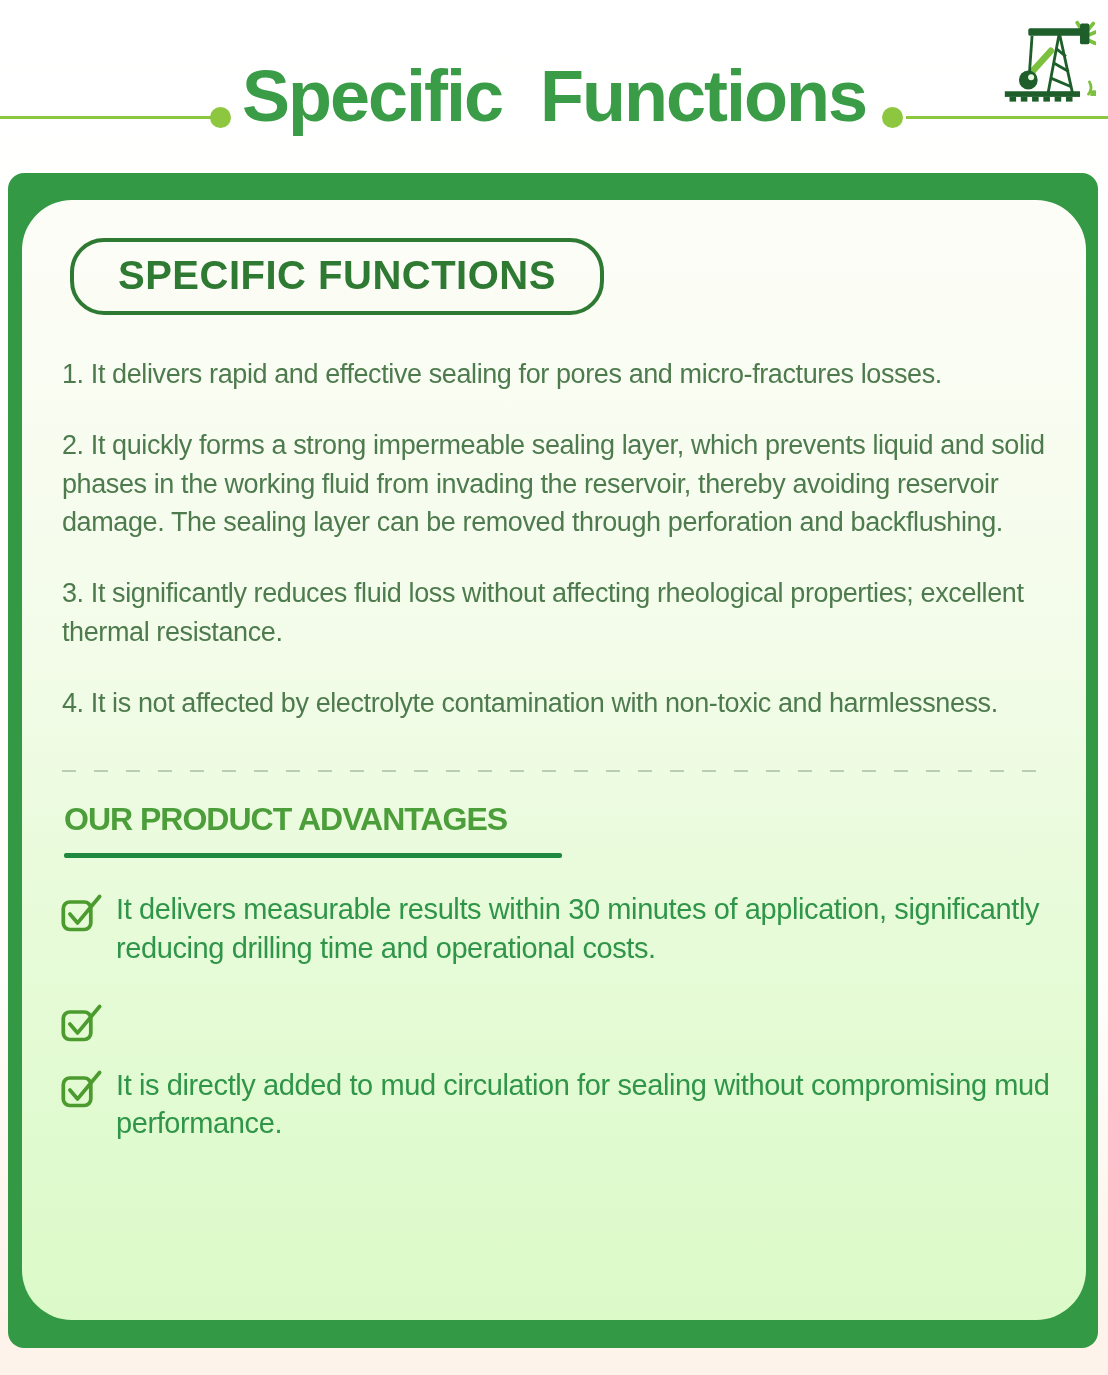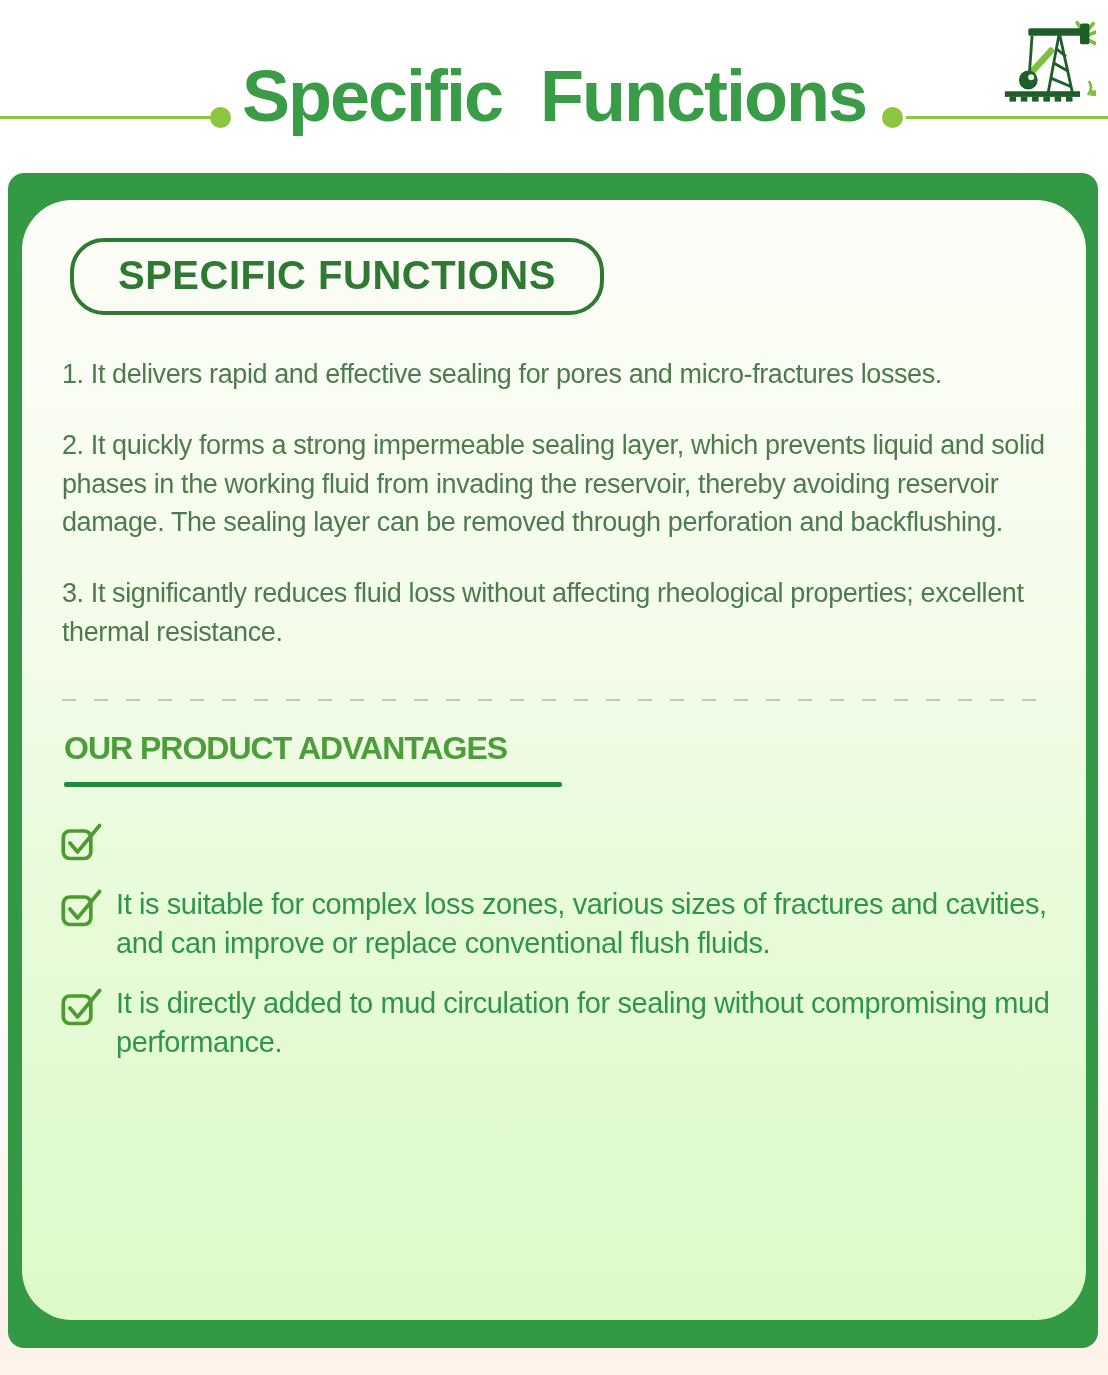--- a/index.html
+++ b/index.html
@@ -127,41 +127,42 @@
 <section class="frame">
   <div class="card">
 
     <div class="func-title-box">
       <span>SPECIFIC FUNCTIONS</span>
     </div>
 
     <p class="func-item">1. It delivers rapid and effective sealing for pores and micro-fractures losses.</p>
     <p class="func-item gap-lg">2. It quickly forms a strong impermeable sealing layer, which prevents liquid and solid phases in the working fluid from invading the reservoir, thereby avoiding reservoir damage. The sealing layer can be removed through perforation and backflushing.</p>
     <p class="func-item gap-lg">3. It significantly reduces fluid loss without affecting rheological properties; excellent thermal resistance.</p>
+    <p class="func-item gap-lg">4. It is not affected by electrolyte contamination with non-toxic and harmlessness.</p>
 
     <div class="dashed-divider"></div>
 
     <h2 class="adv-title">OUR PRODUCT ADVANTAGES</h2>
     <div class="adv-underline"></div>
 
+    <div class="adv-row">
+      <svg class="adv-check" viewBox="0 0 40 36" aria-hidden="true">
+        <rect x="3" y="8" width="25" height="25" rx="6" fill="none" stroke="#4c9b2f" stroke-width="3.4"></rect>
+        <path d="M9 19 L16 27 L36 3" fill="none" stroke="#4c9b2f" stroke-width="3.4" stroke-linecap="round" stroke-linejoin="round"></path>
+      </svg>
+      <p class="adv-text">It delivers measurable results within 30 minutes of application, significantly reducing drilling time and operational costs.</p>
+    </div>
 
     <div class="adv-row">
       <svg class="adv-check" viewBox="0 0 40 36" aria-hidden="true">
         <rect x="3" y="8" width="25" height="25" rx="6" fill="none" stroke="#4c9b2f" stroke-width="3.4"></rect>
         <path d="M9 19 L16 27 L36 3" fill="none" stroke="#4c9b2f" stroke-width="3.4" stroke-linecap="round" stroke-linejoin="round"></path>
       </svg>
     </div>
 
-    <div class="adv-row tight">
-      <svg class="adv-check" viewBox="0 0 40 36" aria-hidden="true">
-        <rect x="3" y="8" width="25" height="25" rx="6" fill="none" stroke="#4c9b2f" stroke-width="3.4"></rect>
-        <path d="M9 19 L16 27 L36 3" fill="none" stroke="#4c9b2f" stroke-width="3.4" stroke-linecap="round" stroke-linejoin="round"></path>
-      </svg>
-      <p class="adv-text">It is suitable for complex loss zones, various sizes of fractures and cavities, and can improve or replace conventional flush fluids.</p>
-    </div>
 
     <div class="adv-row tight">
       <svg class="adv-check" viewBox="0 0 40 36" aria-hidden="true">
         <rect x="3" y="8" width="25" height="25" rx="6" fill="none" stroke="#4c9b2f" stroke-width="3.4"></rect>
         <path d="M9 19 L16 27 L36 3" fill="none" stroke="#4c9b2f" stroke-width="3.4" stroke-linecap="round" stroke-linejoin="round"></path>
       </svg>
       <p class="adv-text">It is directly added to mud circulation for sealing without compromising mud performance.</p>
     </div>
 
   </div>

